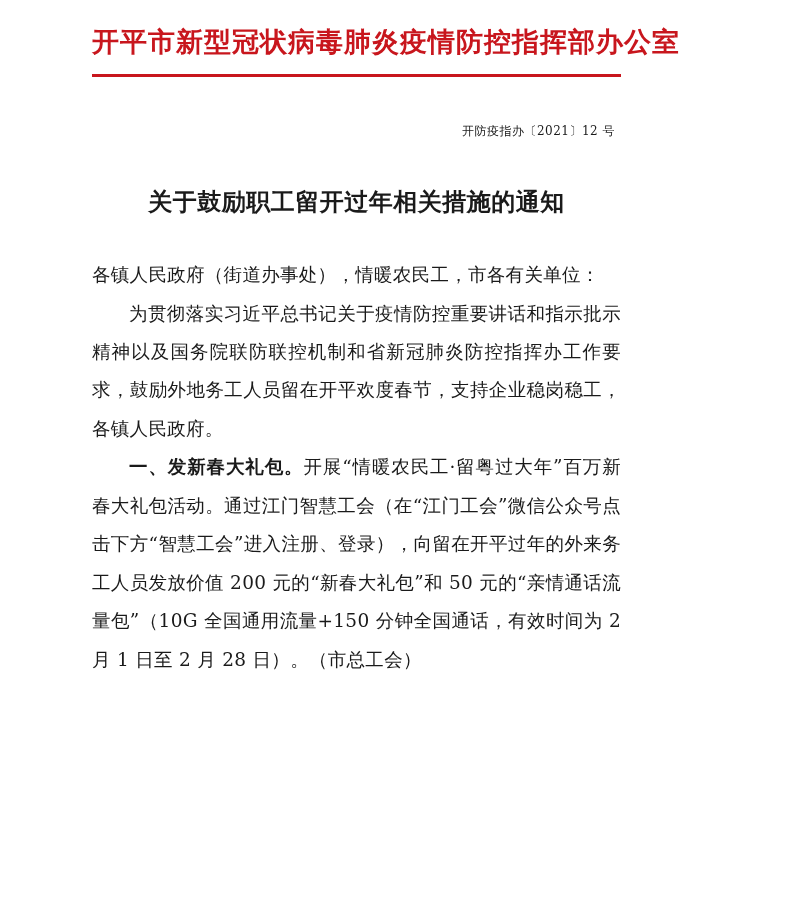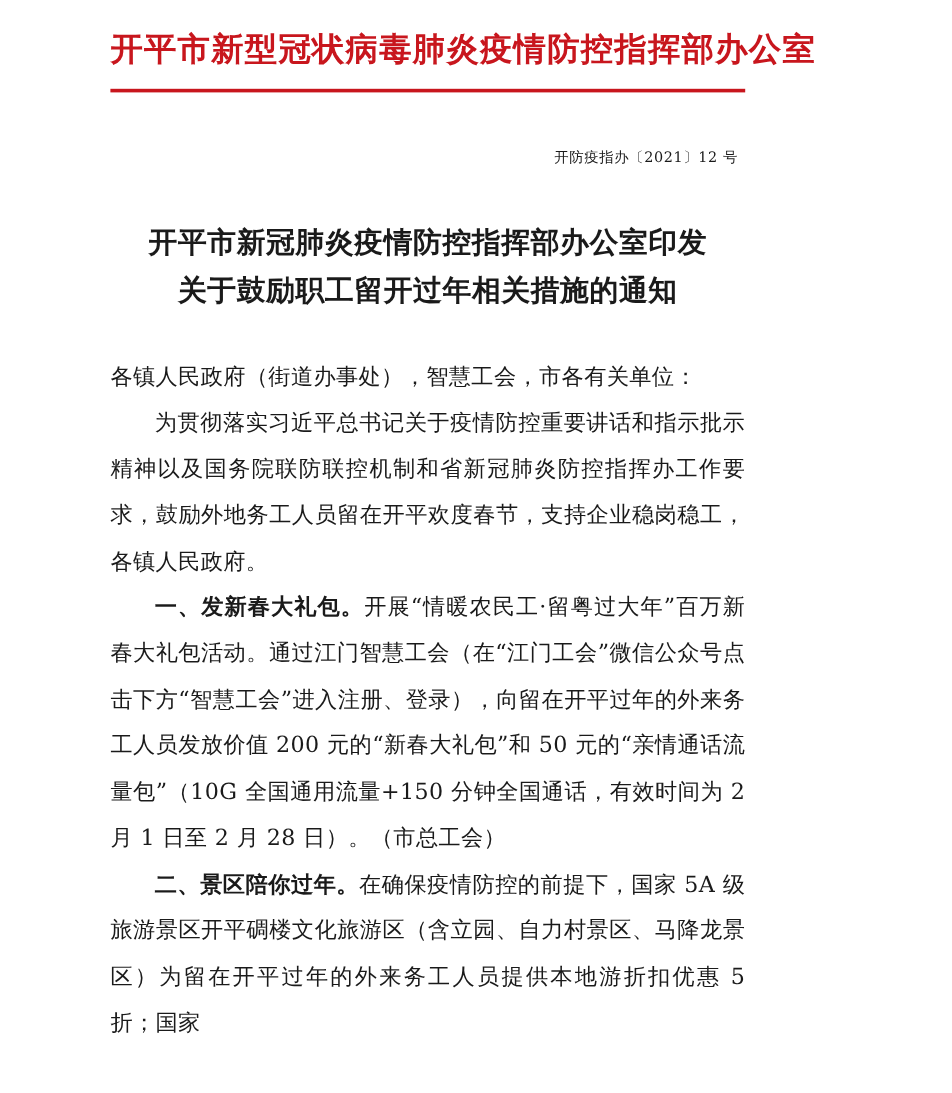--- a/index.html
+++ b/index.html
@@ -95,31 +95,27 @@
 <div class="page">
 
   <div class="masthead">
     <div class="masthead-title">开平市新型冠状病毒肺炎疫情防控指挥部办公室</div>
     <div class="masthead-rule"></div>
   </div>
 
   <div class="doc-number">开防疫指办〔2021〕12 号</div>
 
   <div class="doc-title">
-    <span class="line">开平市新冠肺炎疫情防控指挥部办公室印发</span>
     <span class="line">关于鼓励职工留开过年相关措施的通知</span>
   </div>
 
   <div class="body-text">
-    <p class="noindent">各镇人民政府（街道办事处），智慧工会，市各有关单位：</p>
+    <p class="noindent">各镇人民政府（街道办事处），情暖农民工，市各有关单位：</p>
 
     <p class="indent2">为贯彻落实习近平总书记关于疫情防控重要讲话和指示批示精神以及国务院联防联控机制和省新冠肺炎防控指挥办工作要求，鼓励外地务工人员留在开平欢度春节，支持企业稳岗稳工，各镇人民政府。</p>
 
     <p class="indent2">
       <span class="strong-seg">一、发新春大礼包。</span><span>开展“情暖农民工·留粤过大年”百万新春大礼包活动。通过江门智慧工会（在“江门工会”微信公众号点击下方“智慧工会”进入注册、登录），向留在开平过年的外来务工人员发放价值 200 元的“新春大礼包”和 50 元的“亲情通话流量包”（10G 全国通用流量+150 分钟全国通话，有效时间为 2 月 1 日至 2 月 28 日）。（市总工会）</span>
     </p>
 
-    <p class="indent2">
-      <span class="strong-seg">二、景区陪你过年。</span><span>在确保疫情防控的前提下，国家 5A 级旅游景区开平碉楼文化旅游区（含立园、自力村景区、马降龙景区）为留在开平过年的外来务工人员提供本地游折扣优惠 5 折；国家</span>
-    </p>
   </div>
 
 </div>
 
 </body></html>

